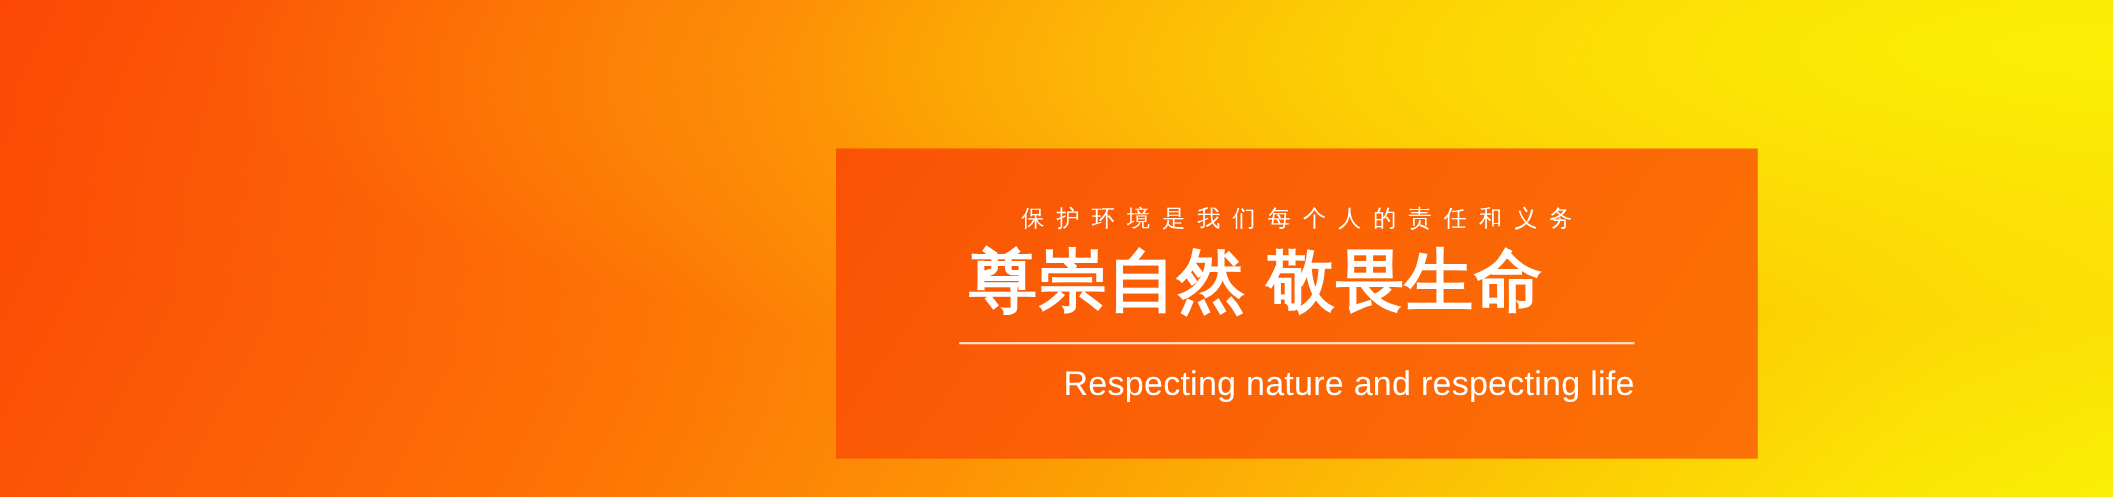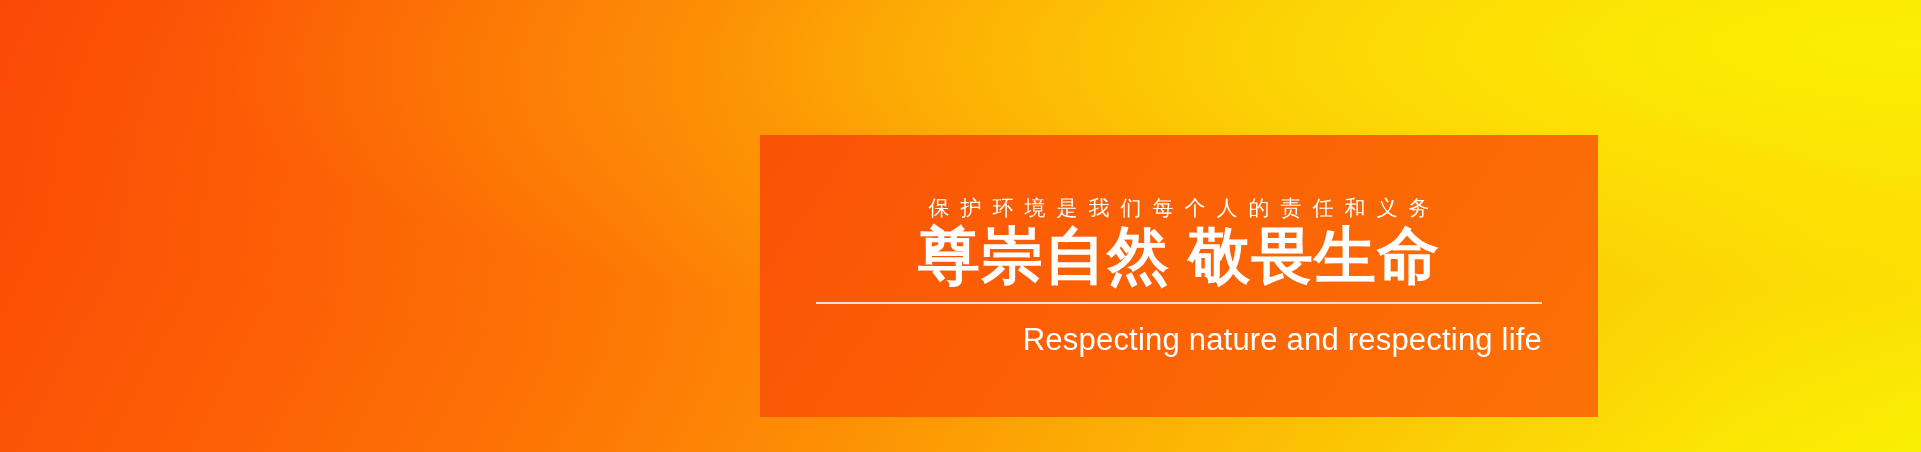--- a/index.html
+++ b/index.html
@@ -43,21 +43,21 @@
     left: 760px;
     top: 135px;
     width: 838px;
     height: 282px;
     box-sizing: border-box;
     background: linear-gradient(125deg,
       #fa5205 0%,
       #fb5c05 28%,
       #fb6505 58%,
       #fb7206 100%);
-    padding: 0 56px;
+    padding: 0 112px;
     display: flex;
     flex-direction: column;
     justify-content: center;
   }
 
   
   .eyebrow {
     color: #ffffff;
     font-size: 21px;
     line-height: 1;
@@ -68,23 +68,22 @@
     margin: 0 0 6px 0;
     font-weight: 400;
   }
 
   .headline {
     color: #ffffff;
     font-size: 62px;
     line-height: 1.02;
     font-weight: 700;
     letter-spacing: 1px;
-    text-align: center;
     white-space: nowrap;
-    margin: 0;
+    margin: 9px;
   }
 
   .rule {
     height: 2px;
     background: #fbe9dd;
     opacity: 0.92;
     margin: 14px 0 0 0;
     width: 100%;
   }
 

